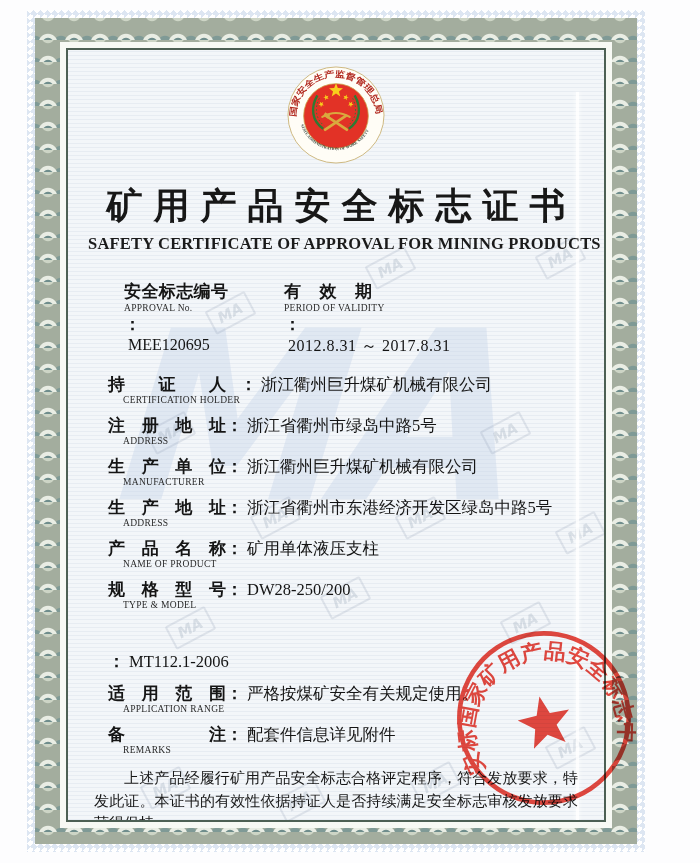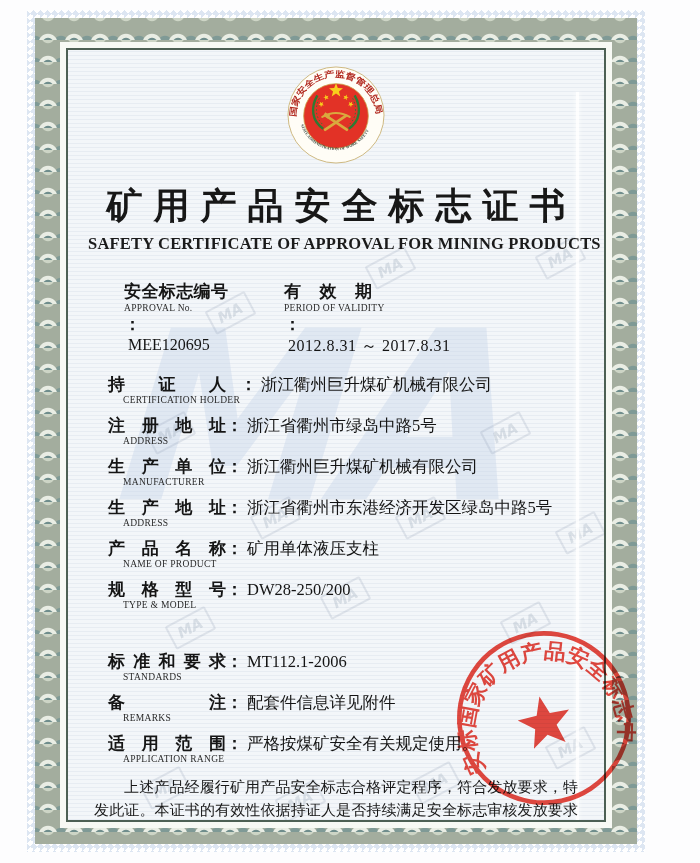--- a/index.html
+++ b/index.html
@@ -221,30 +221,29 @@
           </div>
           <div class="row">
             <span class="labelblock"><span class="lab">产 品 名 称</span>
               <div class="cap">NAME OF PRODUCT</div></span><span class="colon">：</span><span class="val">矿用单体液压支柱</span>
           </div>
           <div class="row">
             <span class="labelblock"><span class="lab">规 格 型 号</span>
               <div class="cap">TYPE &amp; MODEL</div></span><span class="colon">：</span><span class="val">DW28-250/200</span>
           </div>
           <div class="row gap">
-            <span class="labelblock"><span class="lab">标准和要求</span>
-              <div class="cap">STANDARDS</div></span><span class="colon">：</span><span class="val">MT112.1-2006</span>
+            <span class="colon">：</span><span class="val">MT112.1-2006</span>
+          </div>
+          <div class="row">
+            <span class="labelblock"><span class="lab">适 用 范 围</span>
+              <div class="cap">APPLICATION RANGE</div></span><span class="colon">：</span><span class="val">严格按煤矿安全有关规定使用。</span>
           </div>
           <div class="row">
             <span class="labelblock"><span class="lab">备 注</span>
               <div class="cap">REMARKS</div></span><span class="colon">：</span><span class="val">配套件信息详见附件</span>
-          </div>
-          <div class="row">
-            <span class="labelblock"><span class="lab">适 用 范 围</span>
-              <div class="cap">APPLICATION RANGE</div></span><span class="colon">：</span><span class="val">严格按煤矿安全有关规定使用。</span>
           </div>
         </div>
 
         <div class="statement">上述产品经履行矿用产品安全标志合格评定程序，符合发放要求，特发此证。本证书的有效性依据持证人是否持续满足安全标志审核发放要求获得保持。</div>
 
         <div class="issued">
           <div class="issued-label">发证部门</div>
 
         </div>
 

